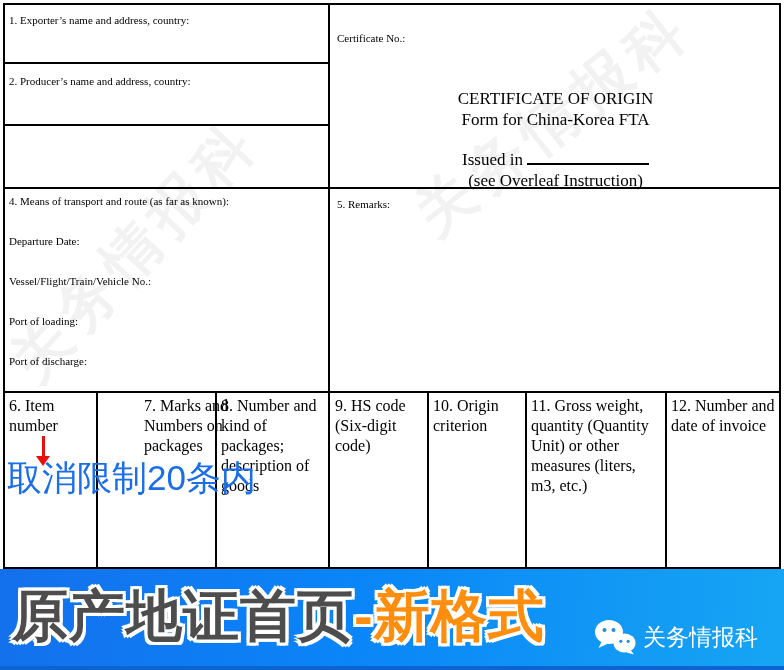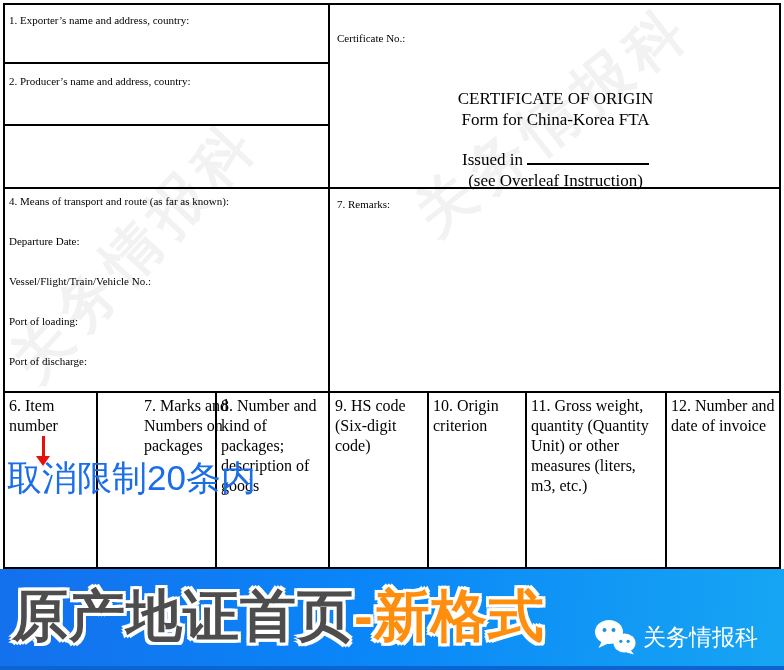--- a/index.html
+++ b/index.html
@@ -72,21 +72,21 @@
   <div class="lbl" style="left:9px;top:71px;">2. Producer’s name and address, country:</div>
 
   <div class="lbl box4" style="left:9px;top:191px;">
     <p class="just">4. Means of transport and route (as far as known):</p>
     <p class="fld">Departure Date:</p>
     <p class="fld">Vessel/Flight/Train/Vehicle No.:</p>
     <p class="fld">Port of loading:</p>
     <p class="fld">Port of discharge:</p>
   </div>
 
-  <div class="lbl" style="left:337px;top:194px;">7. Remarks:</div>
+  <div class="lbl" style="left:337px;top:194px;">5. Remarks:</div>
   <div class="lbl" style="left:337px;top:28px;">Certificate No.:</div>
 
   <div class="cert-center">
     <div>CERTIFICATE OF ORIGIN</div>
     <div>Form for China-Korea FTA</div>
     <div class="issued-gap"></div>
     <div>
       <span>Issued in</span><span class="fill-line"></span>
     </div>
     <div>(see Overleaf Instruction)</div>

